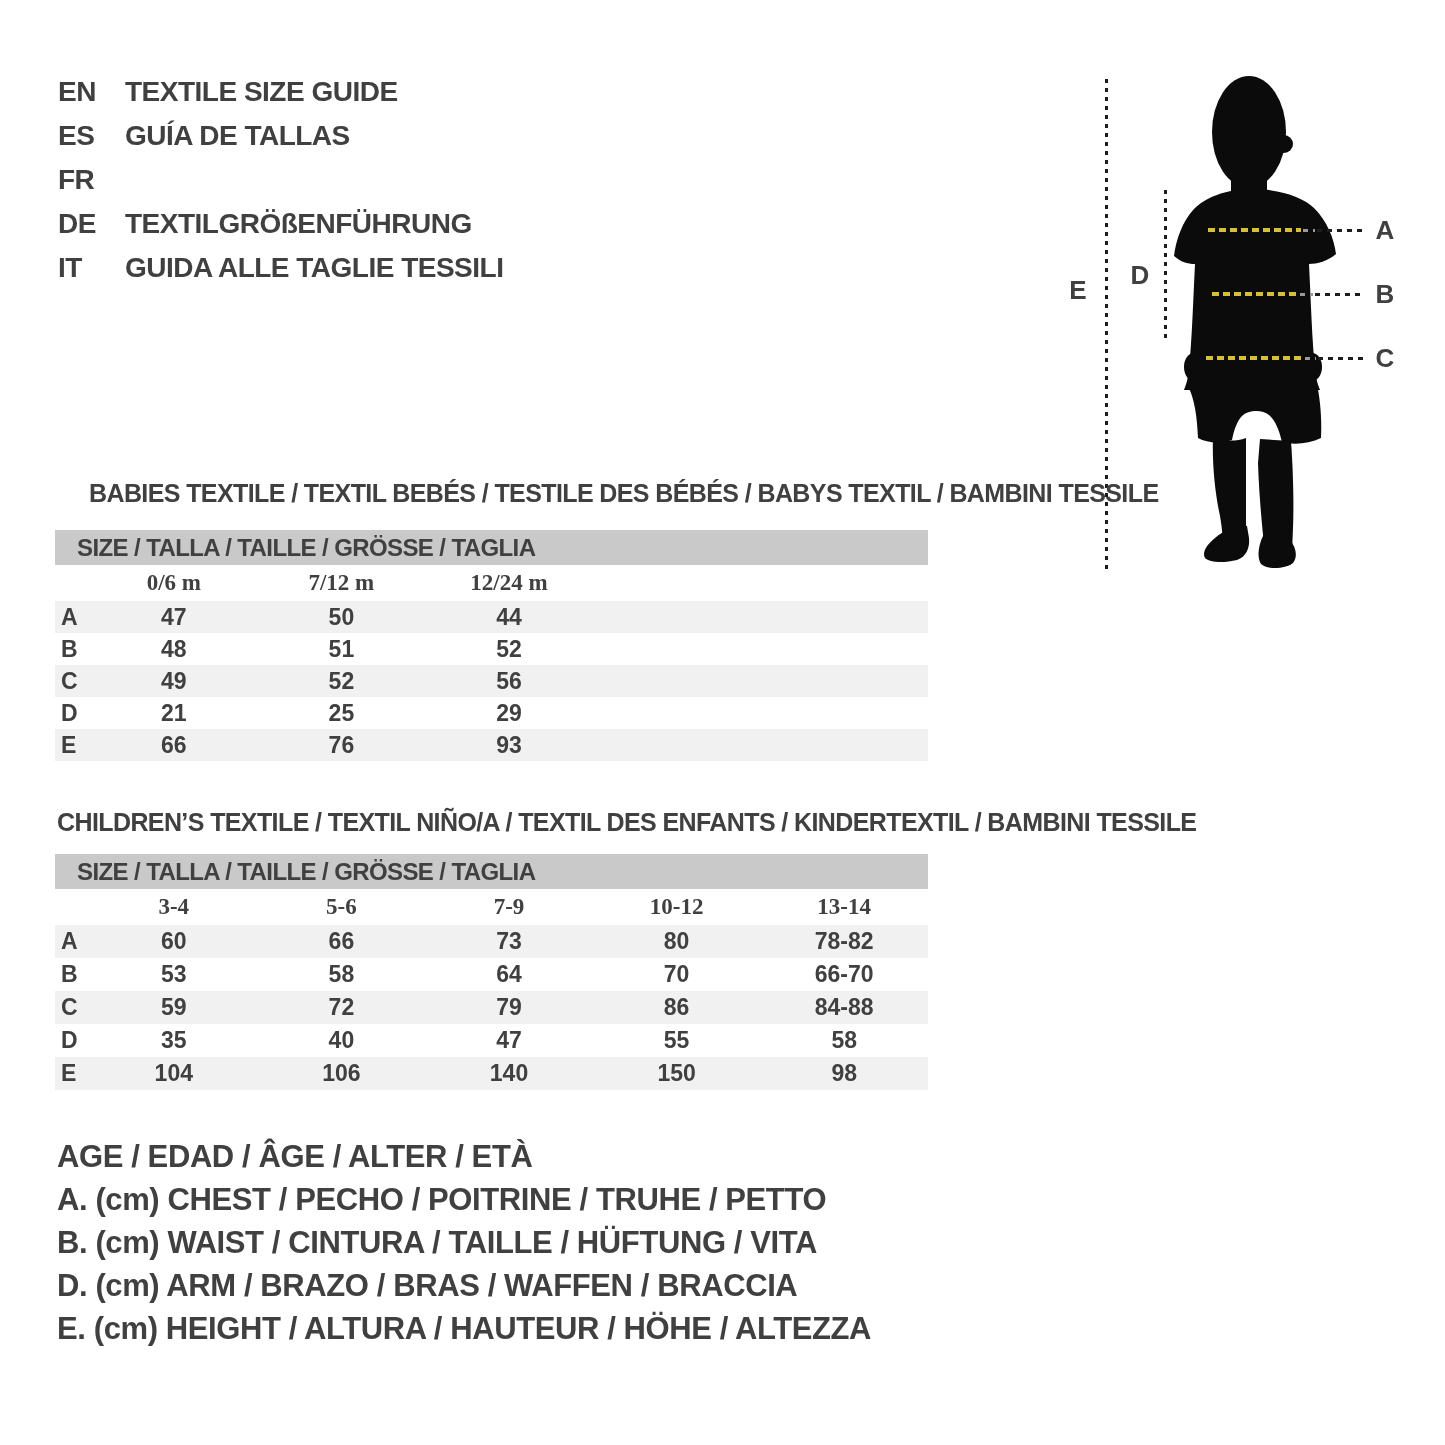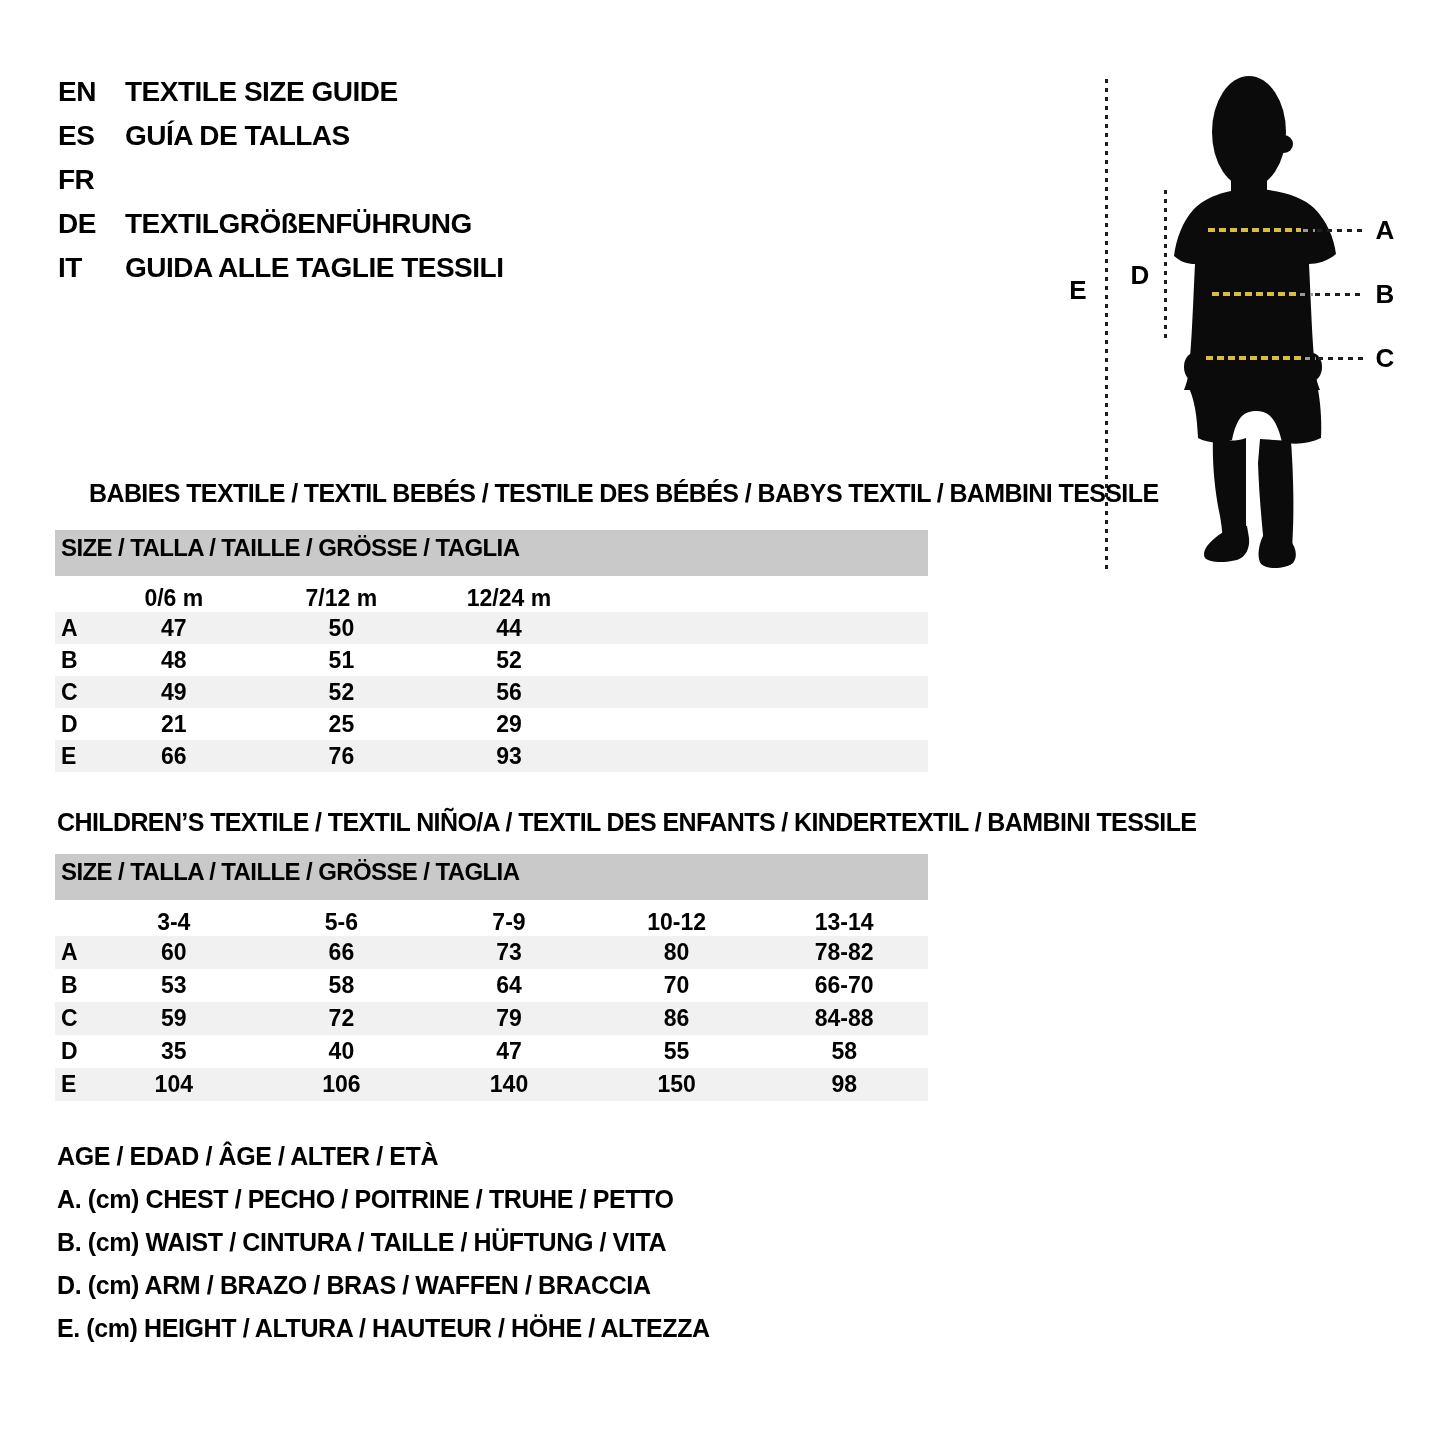--- a/index.html
+++ b/index.html
@@ -1,43 +1,43 @@
 <!DOCTYPE html>
 <html><head>
 <meta charset="utf-8">
 <style>
   html,body{margin:0;padding:0;background:#fff;}
   .page{position:relative;width:1445px;height:1445px;background:#ffffff;overflow:hidden;
-        font-family:"Liberation Sans",sans-serif;color:#000000;}
+        font-family:"Liberation Sans",sans-serif;color:#404040;}
 
   
   .lang-header{position:absolute;left:58px;top:70px;font-size:28px;font-weight:bold;letter-spacing:-0.5px;}
   .lang-row{display:flex;height:44px;line-height:44px;white-space:nowrap;}
   .lang-row .code{width:67px;flex:none;}
 
   
   .section-heading{position:absolute;left:57px;font-size:25px;font-weight:bold;letter-spacing:-0.6px;white-space:nowrap;}
   .babies-heading{top:479px;margin-left:32px;}
   .children-heading{top:808px;text-align:right;}
 
   
   .sg-table{position:absolute;width:873px;}
   .t-babies{left:55px;top:530px;}
   .t-children{left:55px;top:854px;}
-  .sizebar{height:46px;background:#c9c9c9;font-size:24px;font-weight:bold;line-height:35px;
-           padding-left:6px;letter-spacing:-0.6px;box-sizing:border-box;}
-  .colhead{display:flex;height:36px;align-items:flex-end;font-size:23px;font-weight:bold;}
+  .sizebar{height:35px;background:#c9c9c9;font-size:24px;font-weight:bold;line-height:35px;
+           padding-left:22px;letter-spacing:-0.6px;box-sizing:border-box;}
+  .colhead{display:flex;height:36px;align-items:center;font-size:23px;font-weight:bold;font-family:Liberation Serif, serif;}
   .trow{display:flex;height:32px;align-items:center;font-size:23px;font-weight:bold;}
   .t-children .trow{height:33px;}
   .striped{background:#f1f1f1;}
   .lcell{width:35px;flex:none;padding-left:6px;box-sizing:border-box;}
   .cell{width:167.6px;flex:none;text-align:center;}
 
   
-  .legend{position:absolute;left:57px;top:1135px;font-size:25px;font-weight:bold;letter-spacing:-0.4px;}
+  .legend{position:absolute;left:57px;top:1135px;font-size:31px;font-weight:bold;letter-spacing:-0.4px;}
   .legend-line{height:43px;line-height:43px;white-space:nowrap;}
 
   
   .figure{position:absolute;left:1055px;top:58px;width:390px;height:535px;}
   .figure svg{position:absolute;left:0;top:0;}
   .vline{position:absolute;width:3px;
          background:repeating-linear-gradient(180deg,#1d1d1b 0 4px,transparent 4px 9px);}
   .e-line{left:50px;top:21px;height:492px;}
   .d-line{left:109px;top:132px;height:152px;}
   .fig-label{position:absolute;font-size:26px;font-weight:bold;width:30px;height:30px;

